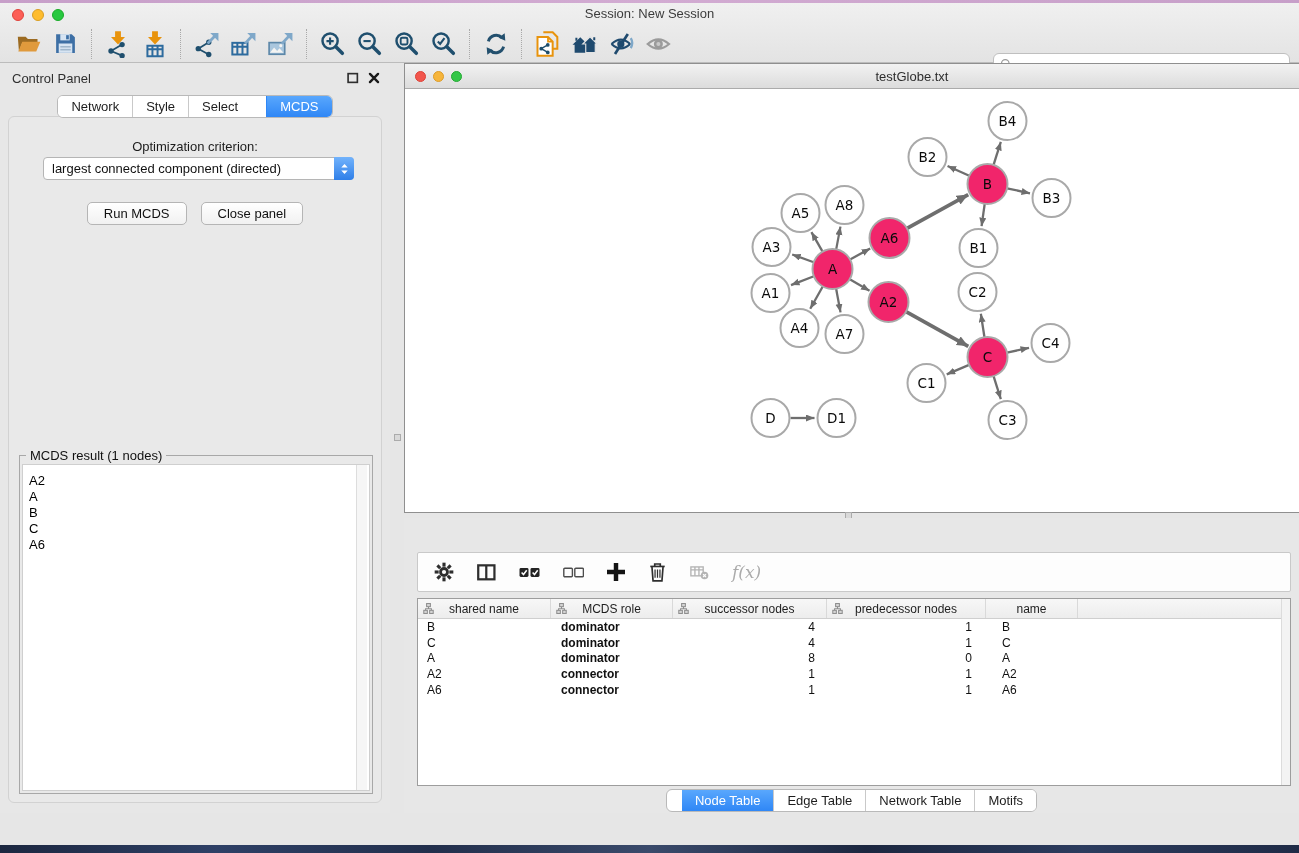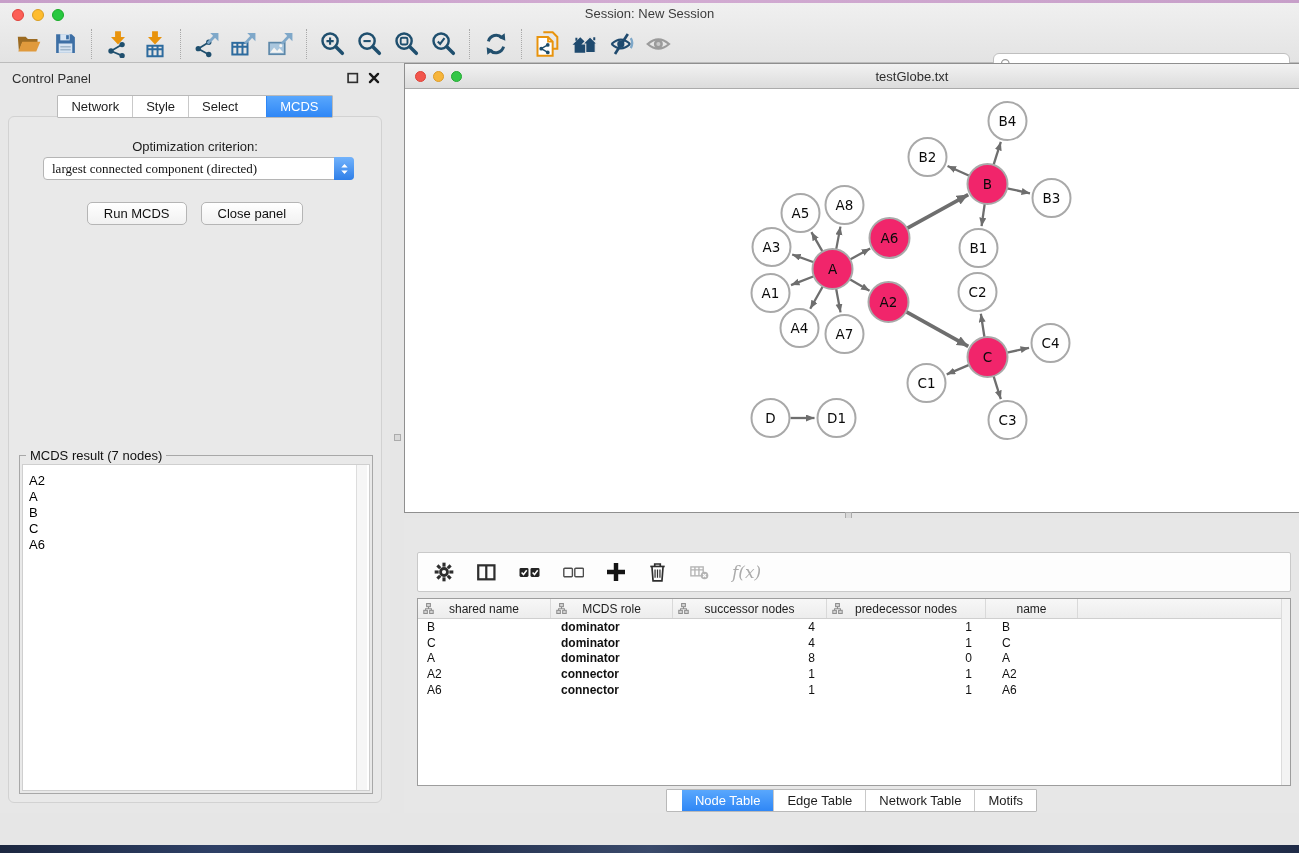--- a/index.html
+++ b/index.html
@@ -22,29 +22,29 @@
   .sep{width:0;height:30px;border-left:1px dotted #a9a9a9;margin:0 7px;}
   .search-wrap{position:absolute;right:9px;top:29px;width:297px;height:22px;background:#fff;
                border:1px solid #bfbfbf;border-radius:6px;display:flex;align-items:center;padding:0 6px;}
   .search-wrap input{border:none;outline:none;flex:1;font-size:12px;font-family:"Liberation Sans",sans-serif;background:transparent;}
   
   .control-panel{position:absolute;left:0;top:63px;width:390px;height:750px;background:#e7e7e7;}
   .panel-head{position:relative;height:30px;}
   .panel-title{position:absolute;left:12px;top:8px;font-size:13px;color:#2f2f2f;}
   .panel-btns{position:absolute;right:10px;top:9px;display:flex;gap:9px;align-items:center;}
   .tabs-row{position:absolute;left:0;right:0;top:32px;display:flex;justify-content:center;z-index:2;}
-  .seg{display:flex;border:1px solid #b9b9b9;border-radius:1px;overflow:hidden;background:#fff;}
+  .seg{display:flex;border:1px solid #b9b9b9;border-radius:6px;overflow:hidden;background:#fff;}
   .seg .tab{padding:3px 13px;font-size:13px;color:#1d1d1d;background:#fff;border-left:1px solid #c9c9c9;cursor:default;}
   .seg .tab:first-child{border-left:none;}
   .seg .tab.active{background:linear-gradient(#59a7fd,#2f87f6);color:#fff;border-left-color:#2f87f6;margin-left:15px;}
   .cp-content{position:absolute;left:8px;right:8px;top:53px;bottom:10px;background:#e9e9e9;
               border:1px solid #d2d2d2;border-radius:6px;}
   .opt-label{position:absolute;left:0;right:0;top:22px;text-align:center;font-size:13px;color:#1c1c1c;}
   .dropdown{position:absolute;left:34px;right:27px;top:40px;height:23px;background:#fff;border:1px solid #b5b5b5;
-            border-radius:4px;display:flex;align-items:center;font-family:Liberation Serif, serif;}
+            border-radius:4px;display:flex;align-items:center;}
   .dropdown .dd-text{flex:1;font-size:13px;padding-left:8px;color:#111;white-space:nowrap;overflow:hidden;}
   .dd-step{width:20px;height:23px;margin:-1px -1px -1px 0;border-radius:0 4px 4px 0;
            background:linear-gradient(#72b3fc,#2f7fe8);display:flex;align-items:center;justify-content:center;}
   .btn-row{position:absolute;left:0;right:0;top:74px;display:flex;justify-content:center;gap:14px;}
   .aqua-btn{background:linear-gradient(#ffffff,#f1f1f1);border:1px solid #b5b5b5;border-radius:5px;
             font-size:13px;padding:3px 16px;color:#111;margin-top:11px;}
   .groupbox{position:absolute;left:10px;right:8px;top:338px;bottom:8px;border:1px solid #a8a8a8;}
   .group-title{position:absolute;left:6px;top:-8px;background:#e9e9e9;padding:0 4px;font-size:13px;color:#111;}
   .mcds-list{position:absolute;left:2px;right:13px;top:8px;bottom:2px;background:#fff;overflow:hidden;}
   .mcds-scroll{position:absolute;right:2px;top:8px;bottom:2px;width:11px;background:#f6f6f6;border-left:1px solid #ddd;}
@@ -302,21 +302,21 @@
           <svg width="11" height="12" viewBox="0 0 11 12">
             <path d="M2.3 4.6 L5.5 1.1 L8.7 4.6 Z M2.3 7.4 L5.5 10.9 L8.7 7.4 Z" fill="#ffffff"></path>
           </svg>
         </div>
       </div>
       <div class="btn-row">
         <button class="aqua-btn">Run MCDS</button>
         <button class="aqua-btn">Close panel</button>
       </div>
       <div class="groupbox">
-        <div class="group-title">MCDS result (7 nodes)</div>
+        <div class="group-title">MCDS result (1 nodes)</div>
         <div class="list-frame">
           <div class="mcds-list" id="mcds-list">
               <div class="mcds-item">A2</div>
               <div class="mcds-item">A</div>
               <div class="mcds-item">B</div>
               <div class="mcds-item">C</div>
               <div class="mcds-item">A6</div>
             </div>
           <div class="mcds-scroll" style="top:0;bottom:0;"></div>
         </div>

